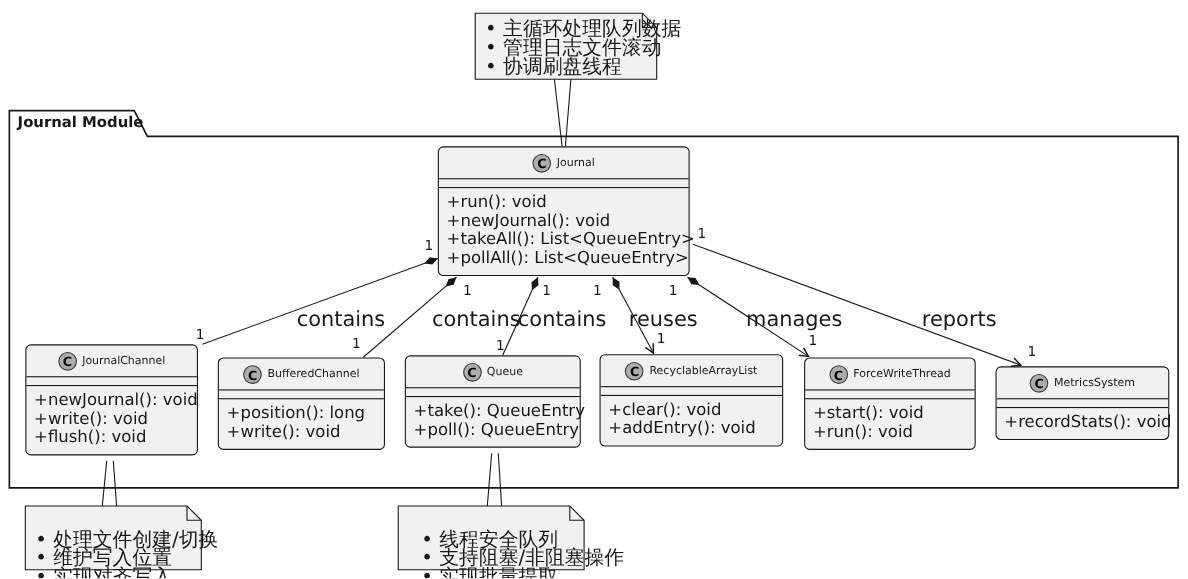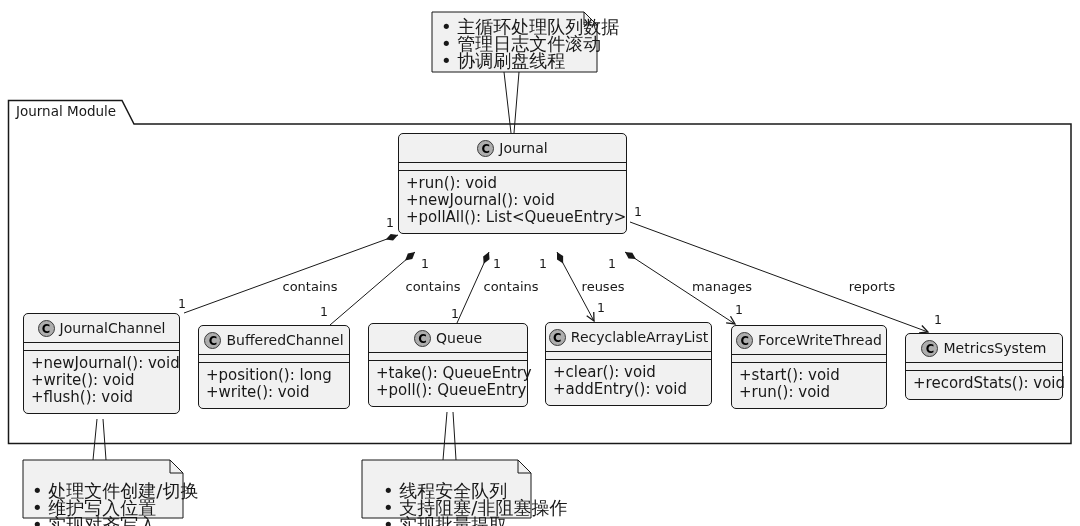--- a/index.html
+++ b/index.html
@@ -4,50 +4,50 @@
 <style>
   html,body{margin:0;padding:0;background:#fff;}
   #canvas{
     position:relative;width:1080px;height:526px;background:#FFFFFF;
     font-family:"DejaVu Sans","Liberation Sans",sans-serif;color:#181818;
     overflow:hidden;
   }
   #lines{position:absolute;left:0;top:0;}
   
   .pkg-title{
-    position:absolute;left:16px;top:103px;font-size:13.5px;font-weight:normal;
+    position:absolute;left:16px;top:103px;font-size:13.5px;font-weight:bold;
     white-space:nowrap;
   }
   
   .uml-class{
     position:absolute;background:#F1F1F1;border:1.5px solid #181818;
     border-radius:5px;box-sizing:border-box;
   }
   .cls-header{
     display:flex;align-items:center;justify-content:center;gap:5px;
     padding:4px 5px;min-height:20px;
   }
   .c-icon{
     width:17px;height:17px;border-radius:50%;background:#ADADAD;
     border:1px solid #3a3a3a;font-weight:bold;font-size:11.5px;line-height:17px;
     text-align:center;flex:0 0 auto;box-sizing:border-box;color:#000;
   }
-  .cls-name{font-size:14px;white-space:nowrap;}
+  .cls-name{font-size:10px;white-space:nowrap;}
   .cls-fields{height:7px;border-top:1px solid #181818;border-bottom:1px solid #181818;}
   .cls-methods{padding:4px 7px 7px 7px;}
   .cls-methods .m{font-size:15px;line-height:17px;white-space:nowrap;}
   
   .note-text{position:absolute;}
   .note-text .nline{
     font-size:18px;line-height:17px;white-space:nowrap;
   }
   .note-text .nline::before{content:"• ";}
   
   .edge-label{
-    position:absolute;font-size:13px;white-space:nowrap;
+    position:absolute;font-size:19px;white-space:nowrap;
     transform:translateX(-50%);
   }
   .mult{position:absolute;font-size:12.5px;line-height:13px;white-space:nowrap;}
 </style>
 </head>
 <body>
 
 <div id="canvas">
 
   <svg id="lines" width="1080" height="526" viewBox="0 0 1080 526">
@@ -91,20 +91,21 @@
 
   <div class="uml-class" style="left:398px;top:133px;width:229px;">
     <div class="cls-header">
       <span class="c-icon">C</span>
       <span class="cls-name">Journal</span>
     </div>
     <div class="cls-fields"></div>
     <div class="cls-methods">
         <div class="m">+run(): void</div>
         <div class="m">+newJournal(): void</div>
+        <div class="m">+takeAll(): List&lt;QueueEntry&gt;</div>
         <div class="m">+pollAll(): List&lt;QueueEntry&gt;</div>
       </div>
   </div>
 
   <div class="uml-class" style="left:23px;top:313px;width:157px;">
     <div class="cls-header">
       <span class="c-icon">C</span>
       <span class="cls-name">JournalChannel</span>
     </div>
     <div class="cls-fields"></div>

